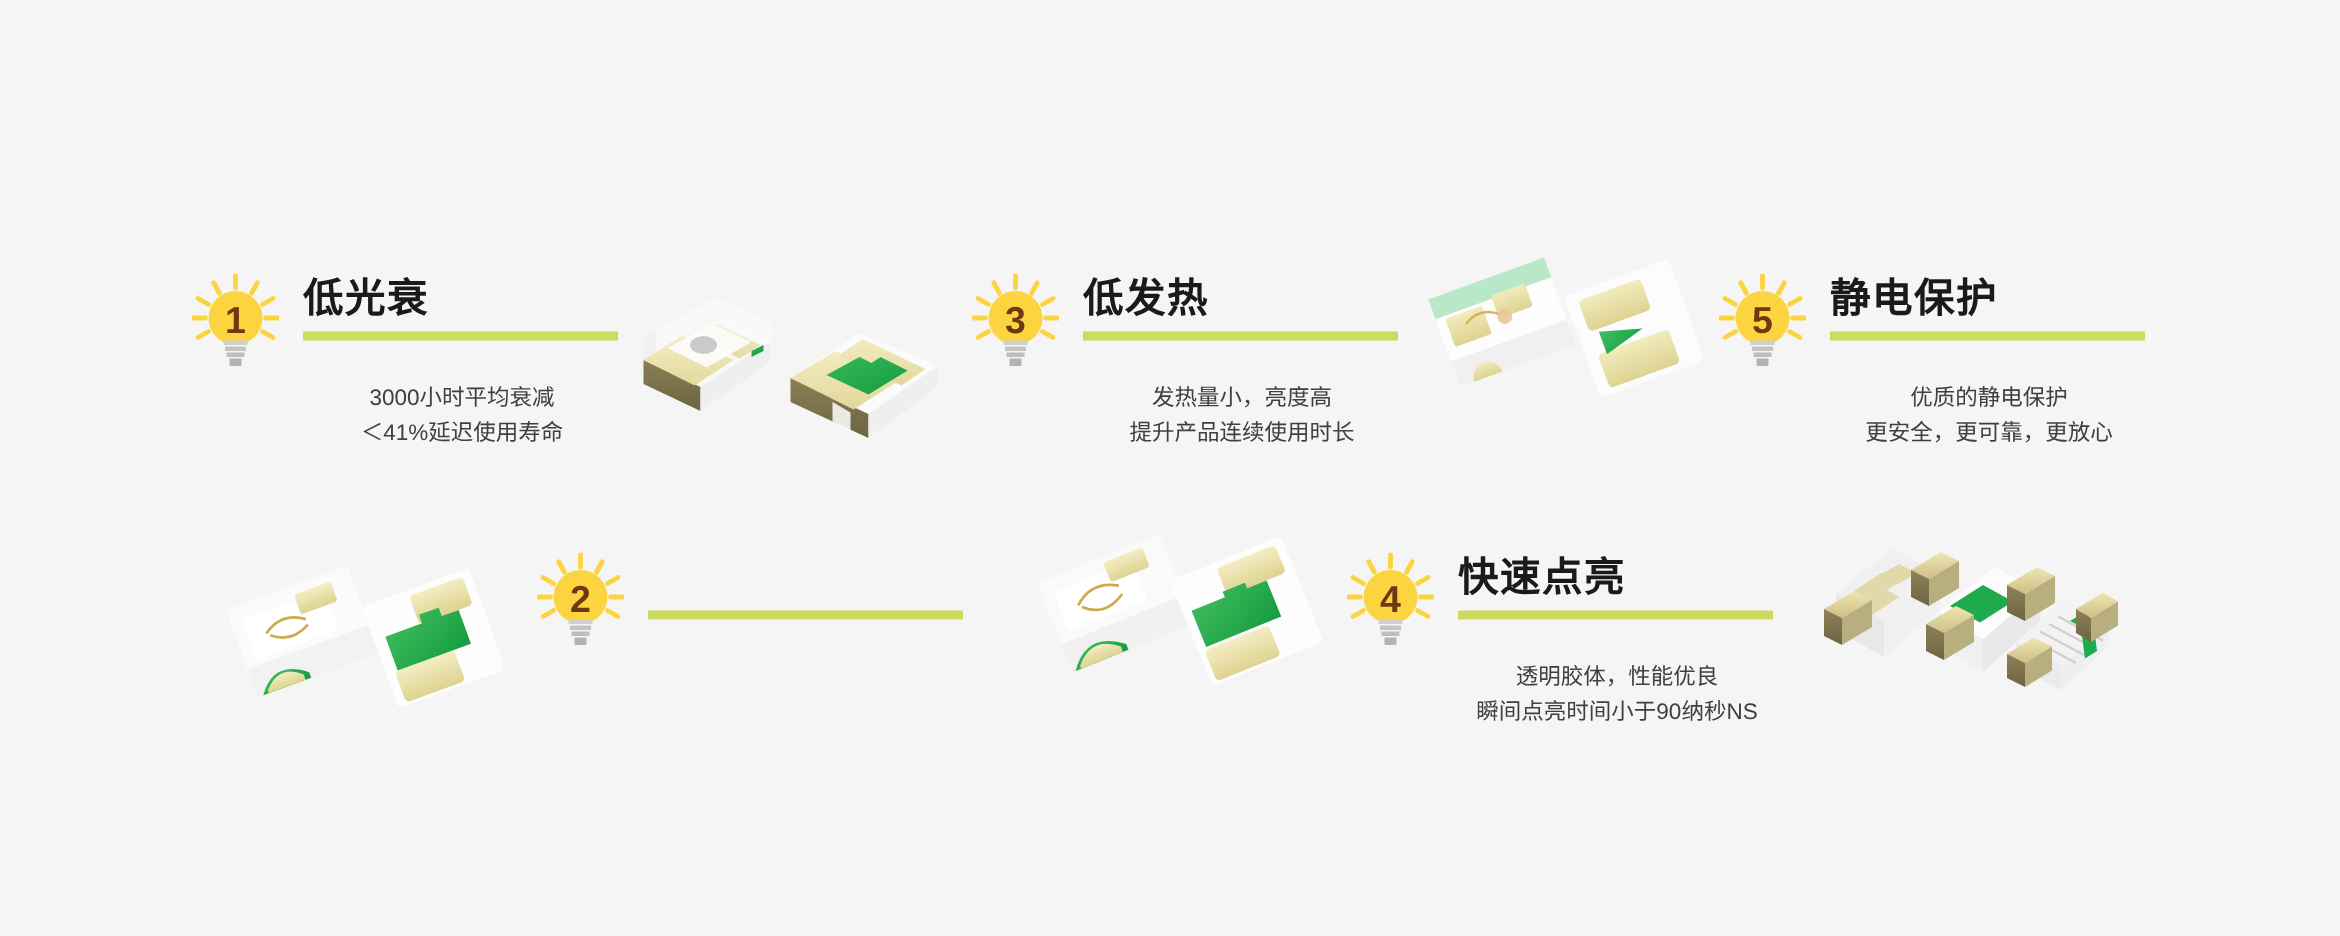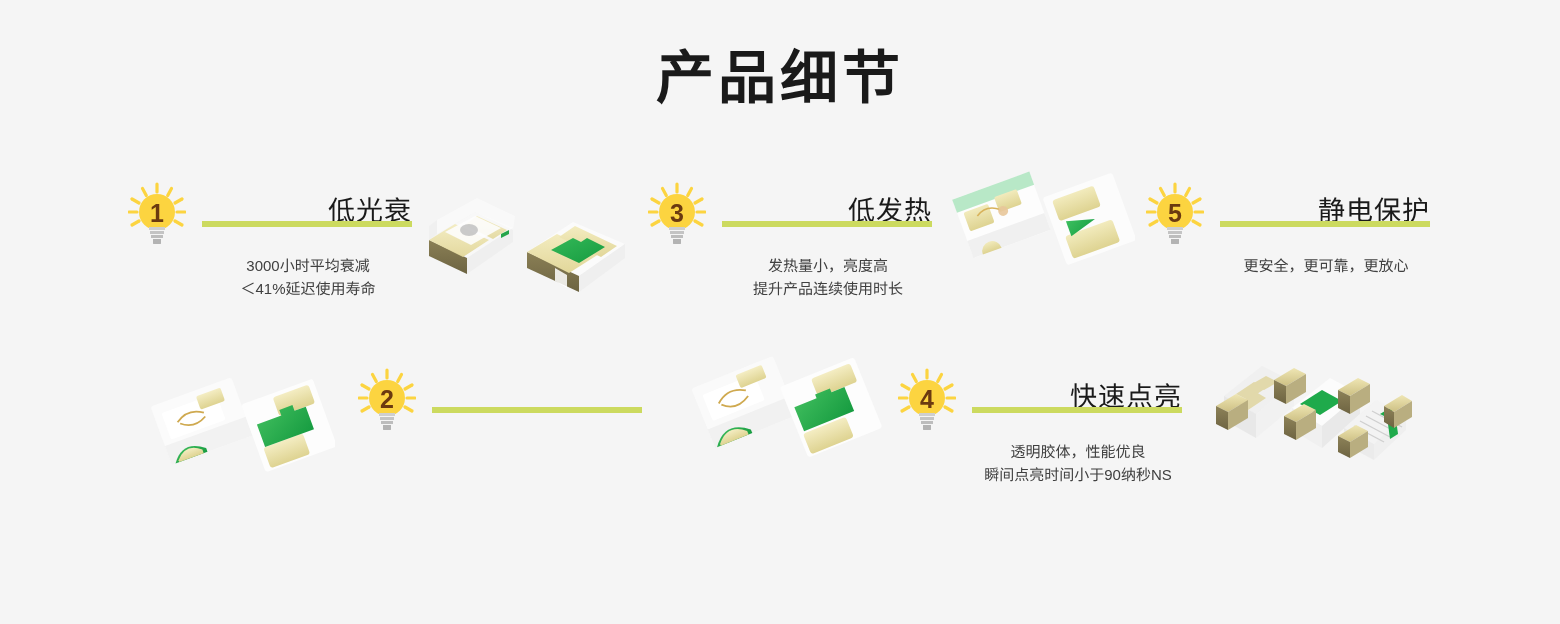--- a/index.html
+++ b/index.html
@@ -50,26 +50,26 @@
     left: 0;
     top: 0;
     width: 58px;
     height: 62px;
   }
   .bulb svg { display: block; width: 58px; height: 62px; }
 
   .feature-title {
     position: absolute;
     left: 74px;
-    top: 12px;
+    top: 0;
     width: 210px;
-    text-align: right;
+    text-align: left;
     font-size: 27px;
     line-height: 34px;
-    font-weight: 400;
+    font-weight: 700;
     color: #1a1a1a;
     letter-spacing: 1px;
     white-space: nowrap;
   }
   .title-rule {
     position: absolute;
     left: 74px;
     top: 39px;
     width: 210px;
     height: 6px;
@@ -90,21 +90,20 @@
 
   
   .leds { position: absolute; }
   .leds svg { display: block; }
 </style>
 </head>
 <body>
 
 <div class="page">
 
-  <div class="page-title">产品细节</div>
 
   <div class="feature" style="left:128px; top:182px; width:320px;">
     <div class="feature-head">
       <div class="bulb">
         <svg viewBox="0 0 58 62" xmlns="http://www.w3.org/2000/svg">
           <g stroke="#fcd440" stroke-width="3.2" stroke-linecap="round">
             <line x1="29" y1="2" x2="29" y2="10"></line>
             <line x1="14.5" y1="6.5" x2="18.3" y2="13.5"></line>
             <line x1="43.5" y1="6.5" x2="39.7" y2="13.5"></line>
             <line x1="4" y1="17" x2="11" y2="21"></line>
@@ -259,20 +258,21 @@
           <path d="M22 49 h14 v3 h-14 z" fill="#c4c4c4"></path>
           <path d="M23 53 h12 v3 h-12 z" fill="#bdbdbd"></path>
           <path d="M25 57 h8 v3.5 a4 4 0 0 1 -8 0 z" fill="#b3b3b3"></path>
           <text x="29" y="40" text-anchor="middle" font-family="Liberation Sans, sans-serif" font-size="25" font-weight="700" fill="#6b3a10">5</text>
         </svg>
       </div>
       <div class="feature-title">静电保护</div>
       <div class="title-rule"></div>
     </div>
     <div class="feature-desc">
+      <span>优质的静电保护</span>
       <span>更安全，更可靠，更放心</span>
     </div>
   </div>
 
   <div class="leds" style="left:150px; top:368px;">
     <svg width="185" height="115" viewBox="0 0 185 115" xmlns="http://www.w3.org/2000/svg">
       <defs>
         <linearGradient id="gPadC" x1="0" y1="0" x2="0" y2="1">
           <stop offset="0%" stop-color="#f4edc3"></stop>
             <stop offset="100%" stop-color="#ded391"></stop>

